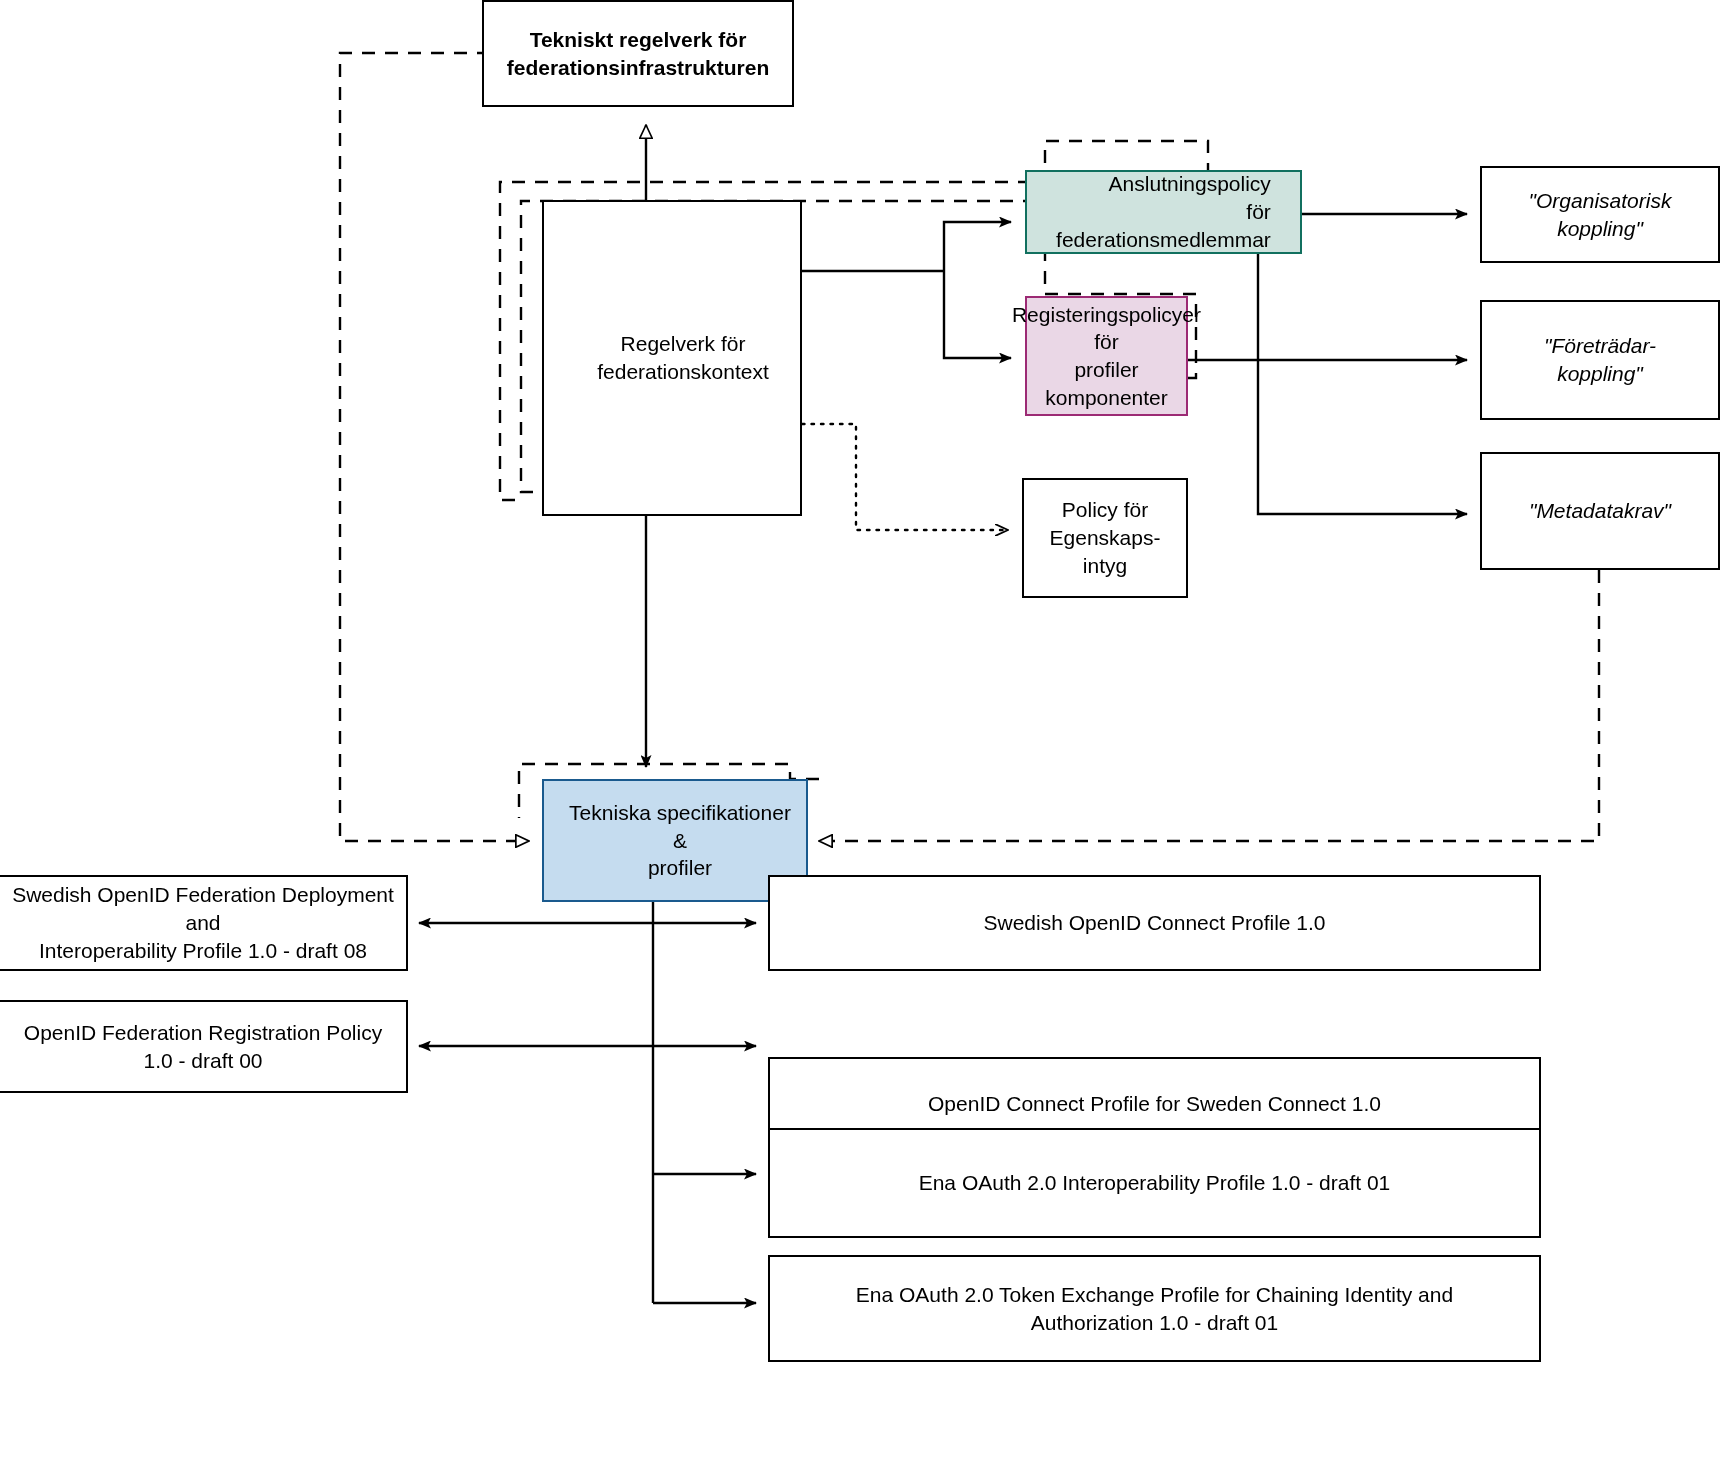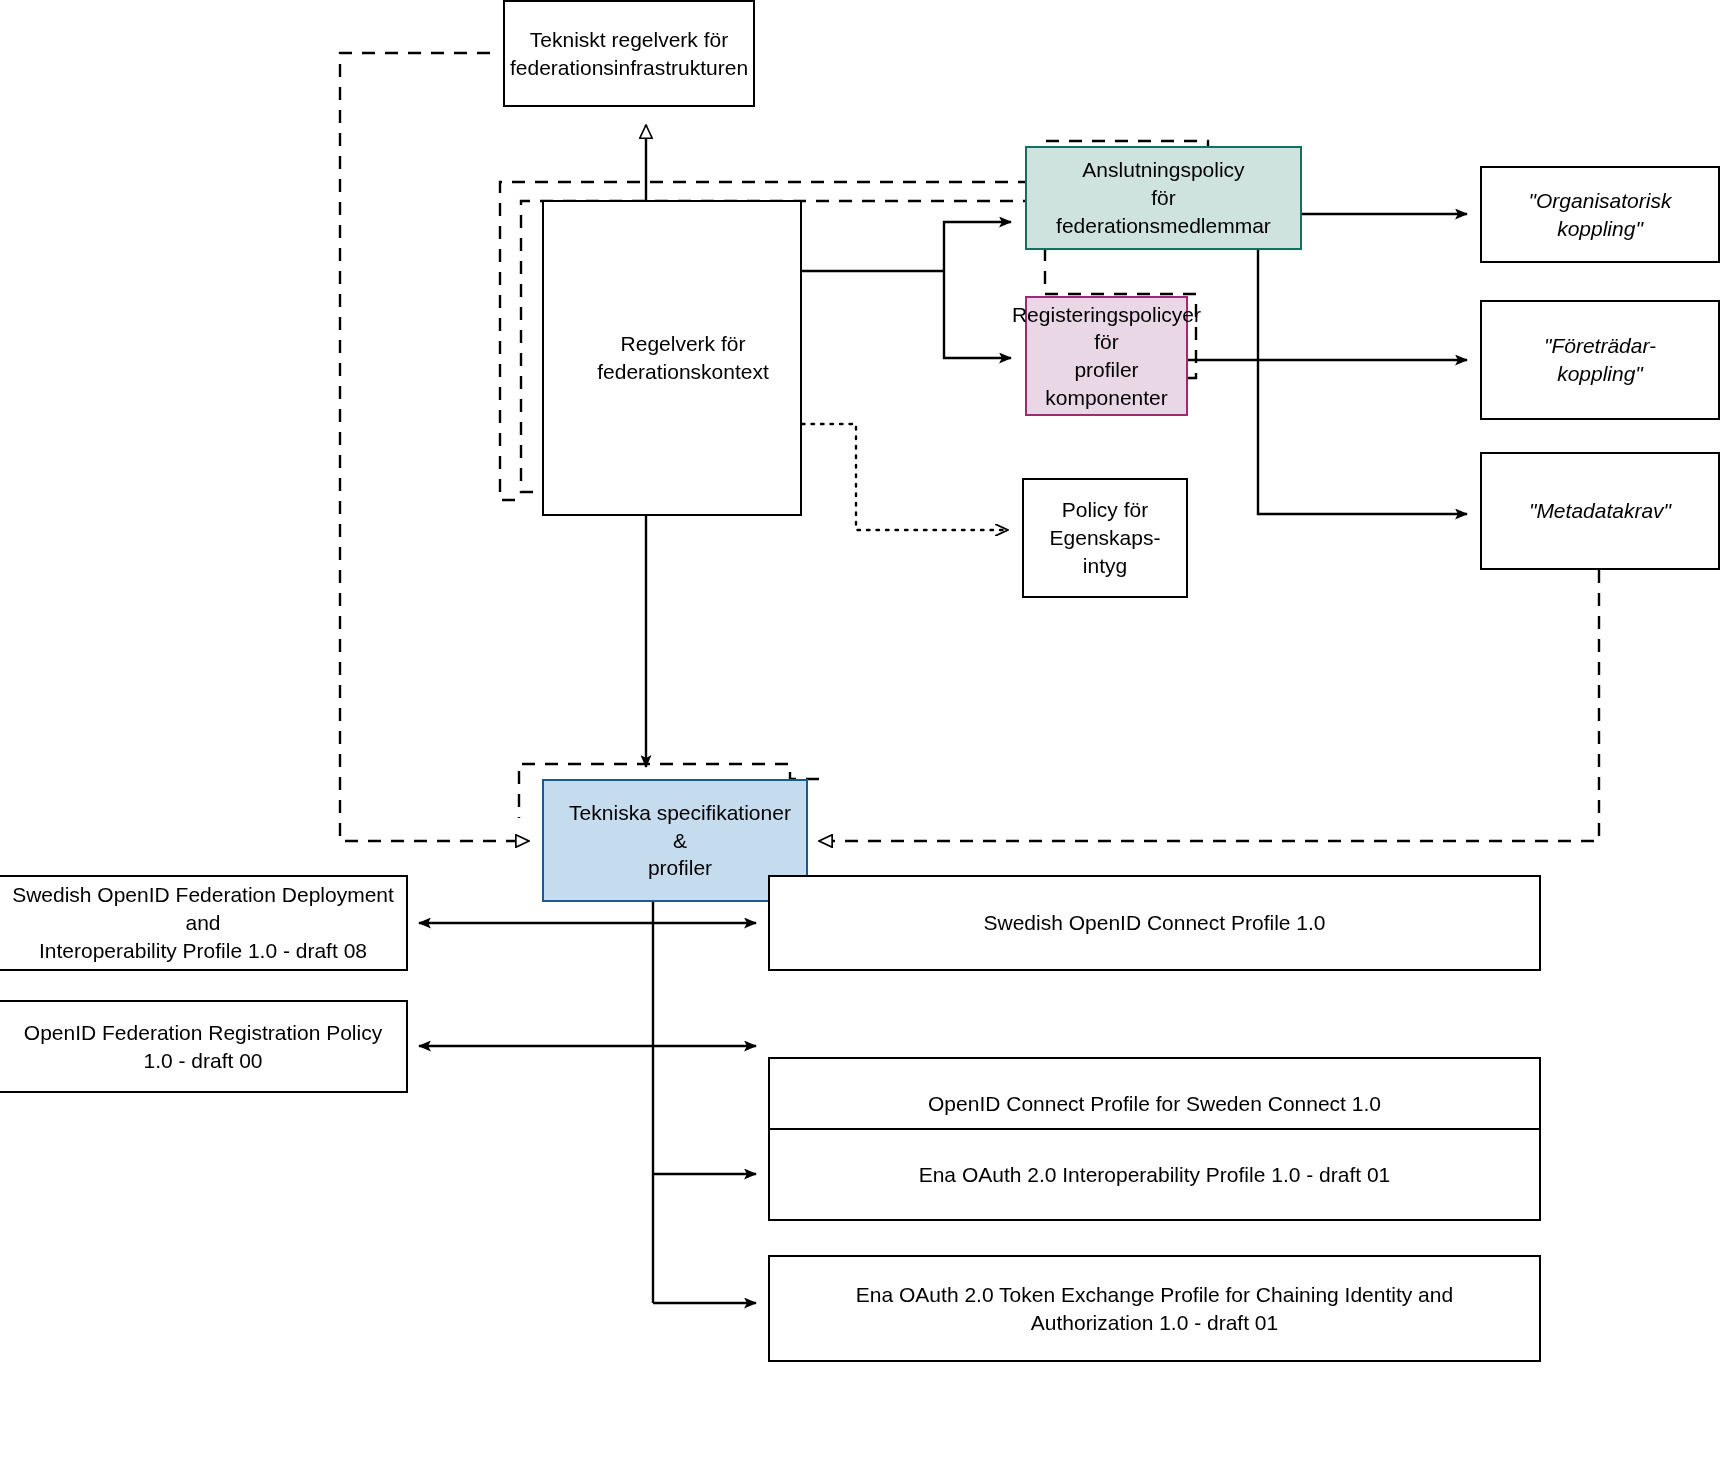--- a/index.html
+++ b/index.html
@@ -71,31 +71,31 @@
       <path d="M1599,570 L1599,841 L819,841" marker-end="url(#mOpenTri)"></path>
 
       <path d="M1302,243 L1208,243 L1208,141 L1045,141 L1045,182 L500,182 L500,500 L524,500"></path>
 
       <path d="M1188,378 L1196,378 L1196,294 L1045,294 L1045,201 L521,201 L521,492 L545,492"></path>
 
       <path d="M819,779 L790,779 L790,764 L519,764 L519,818"></path>
     </g>
   </svg>
 
-  <div class="node" style="left:503px;top:0px;width:252px;height:107px;">
+  <div class="node" style="left:482px;top:0px;width:312px;height:107px;font-weight:bold;">
     <span class="nlabel">Tekniskt regelverk för
 federationsinfrastrukturen</span>
   </div>
 
   <div class="node" style="left:542px;top:200px;width:260px;height:316px;padding-left:32px;">
     <span class="nlabel">Regelverk för
 federationskontext</span>
   </div>
 
-  <div class="node teal" style="left:1025px;top:146px;width:277px;height:104px;">
+  <div class="node teal" style="left:1025px;top:170px;width:277px;height:84px;text-align:right;">
     <span class="nlabel">Anslutningspolicy
 för
 federationsmedlemmar</span>
   </div>
 
   <div class="node pink" style="left:1025px;top:296px;width:163px;height:120px;">
     <span class="nlabel">Registeringspolicyer
 för
 profiler komponenter</span>
   </div>
@@ -135,21 +135,21 @@
   </div>
 
   <div class="node" style="left:768px;top:875px;width:773px;height:96px;">
     <span class="nlabel">Swedish OpenID Connect Profile 1.0</span>
   </div>
 
   <div class="node" style="left:768px;top:1057px;width:773px;height:93px;">
     <span class="nlabel">OpenID Connect Profile for Sweden Connect 1.0</span>
   </div>
 
-  <div class="node" style="left:768px;top:1128px;width:773px;height:93px;">
+  <div class="node" style="left:768px;top:1128px;width:773px;height:110px;">
     <span class="nlabel">Ena OAuth 2.0 Interoperability Profile 1.0 - draft 01</span>
   </div>
 
   <div class="node" style="left:768px;top:1255px;width:773px;height:107px;">
     <span class="nlabel">Ena OAuth 2.0 Token Exchange Profile for Chaining Identity and
 Authorization 1.0 - draft 01</span>
   </div>
 
 </div>
 

